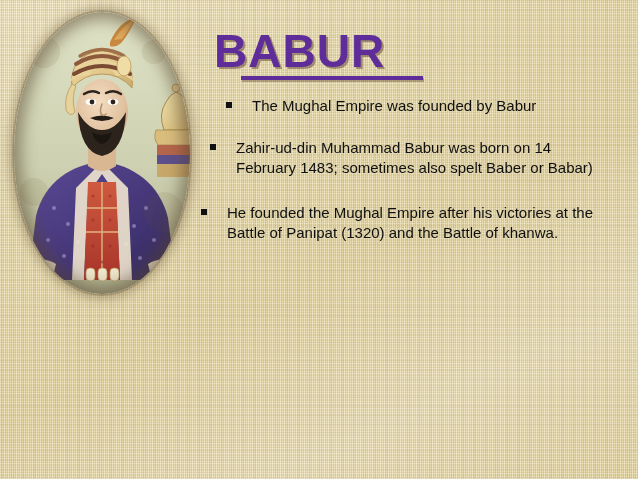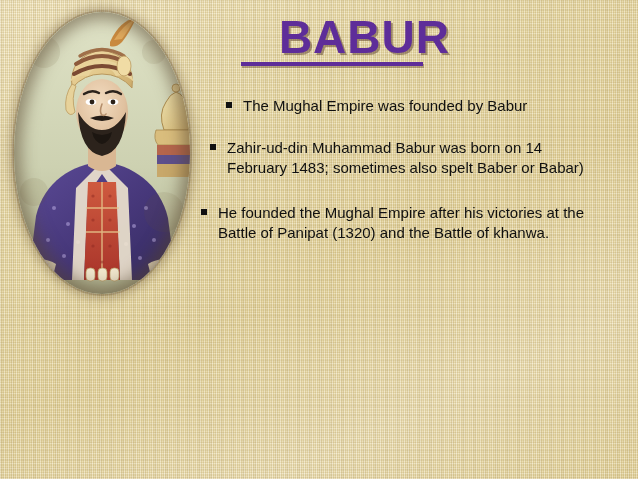--- a/index.html
+++ b/index.html
@@ -46,23 +46,23 @@
         rgba(120,98,52,0.045) 2px,
         rgba(255,250,225,0.00) 2px,
         rgba(255,250,225,0.00) 9px),
       linear-gradient(155deg, #f2e6bd 0%, #e8daa6 28%, #e4d49c 55%, #ecdfb3 78%, #e3d39a 100%);
   }
 
   
   .title-block {
     position: absolute;
     left: 214px;
-    top: 14px;
+    top: 28px;
     width: 236px;
-    text-align: right;
+    text-align: left;
   }
   .title-text {
     font-size: 46px;
     font-weight: bold;
     letter-spacing: 1px;
     color: #5e2d99;
     line-height: 1.02;
     text-shadow: 2px 2px 0 rgba(78,48,30,0.45);
     font-family: "Liberation Sans", sans-serif;
   }
@@ -111,20 +111,21 @@
     top: 96px;
     width: 638px;
   }
   .bullet-row {
     display: flex;
     align-items: flex-start;
     color: #101010;
     font-size: 15px;
     line-height: 1.33;
     font-family: "Liberation Sans", sans-serif;
+    gap: 9px;
   }
   .bullet-mark {
     flex: 0 0 auto;
     width: 6px;
     height: 6px;
     background: #111111;
     margin-top: 6px;
     margin-right: 11px;
   }
   .bullet-text { flex: 1 1 auto; }

